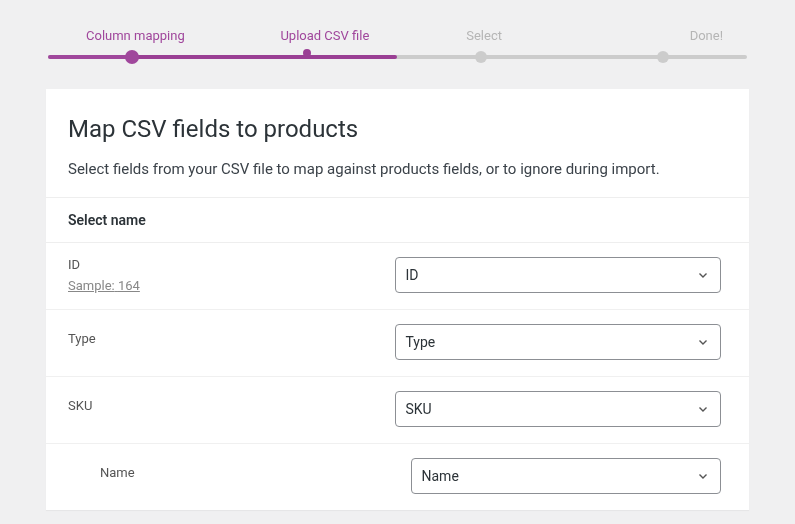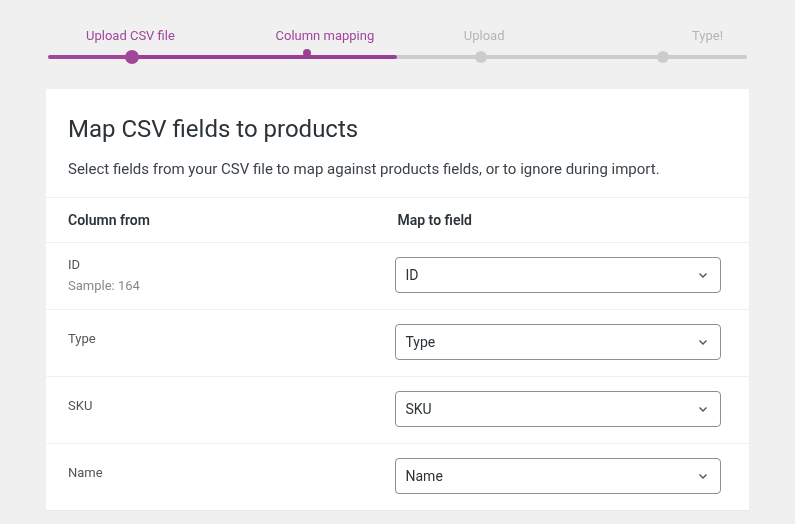--- a/index.html
+++ b/index.html
@@ -114,21 +114,21 @@
   .th-map { flex: 1; }
   .rows { }
   .row {
     display: flex;
     padding: 14px 28px 16px 22px;
     border-bottom: 1px solid #f0f0f0;
     align-items: center;
   }
   .col-left { flex: 1; font-size: 13px; }
   .col-name { color: #555; margin-bottom: 6px; }
-  .col-sample { color: #888; font-size: 13px; }
+  .col-sample { color: #888; font-size: 13px; text-decoration: underline; }
   .col-sample .mono { font-family: Menlo, Consolas, monospace; font-size: 12px; color: #888;}
   .col-right { flex: 1; }
   .select {
     width: 100%;
     height: 36px;
     border: 1px solid #8c8f94;
     border-radius: 4px;
     background: #fff;
     padding: 0 34px 0 10px;
     font-size: 14px;
@@ -147,44 +147,43 @@
     color: #555;
   }
   .chev svg { width: 14px; height: 14px; display:block; }
 </style>
 </head>
 <body>
 
 <div class="page">
   <div class="stepper">
     <div class="step-labels">
+      <div class="step-label active">Column mapping</div>
       <div class="step-label active">Upload CSV file</div>
-      <div class="step-label active">Column mapping</div>
-      <div class="step-label">Upload</div>
-      <div class="step-label">Type!</div>
+      <div class="step-label">Select</div>
+      <div class="step-label">Done!</div>
     </div>
     <div class="bar-track">
       <div class="bar-fill-past"></div>
       <div class="bar-fill-current"></div>
       <div class="dot d1"></div>
       <div class="dot d2"></div>
       <div class="dot d3"></div>
       <div class="dot d4"></div>
     </div>
   </div>
 
   <div class="card">
     <div class="card-header">
       <h1 class="card-title">Map CSV fields to products</h1>
       <p class="card-sub">Select fields from your CSV file to map against products fields, or to ignore during import.</p>
     </div>
 
     <div class="table-head">
-      <div class="th-col">Column from</div>
-      <div class="th-map">Map to field</div>
+      <div class="th-col">Select name</div>
     </div>
 
     <div class="rows">
 
       <div class="row">
         <div class="col-left">
           <div class="col-name">ID</div>
           <div class="col-sample">
             <span>Sample:</span>
             <span>164</span>
@@ -227,21 +226,21 @@
             <span>SKU</span>
             <span class="chev">
               <svg viewBox="0 0 20 20" fill="none" stroke="currentColor" stroke-width="2">
                   <polyline points="5 8 10 13 15 8"></polyline>
                 </svg>
             </span>
           </div>
         </div>
       </div>
 
-      <div class="row" style="border-bottom:none;">
+      <div class="row" style="border-bottom:none;margin-left:32px;">
         <div class="col-left">
           <div class="col-name">Name</div>
         </div>
         <div class="col-right">
           <div class="select" tabindex="0">
             <span>Name</span>
             <span class="chev">
               <svg viewBox="0 0 20 20" fill="none" stroke="currentColor" stroke-width="2">
                   <polyline points="5 8 10 13 15 8"></polyline>
                 </svg>

